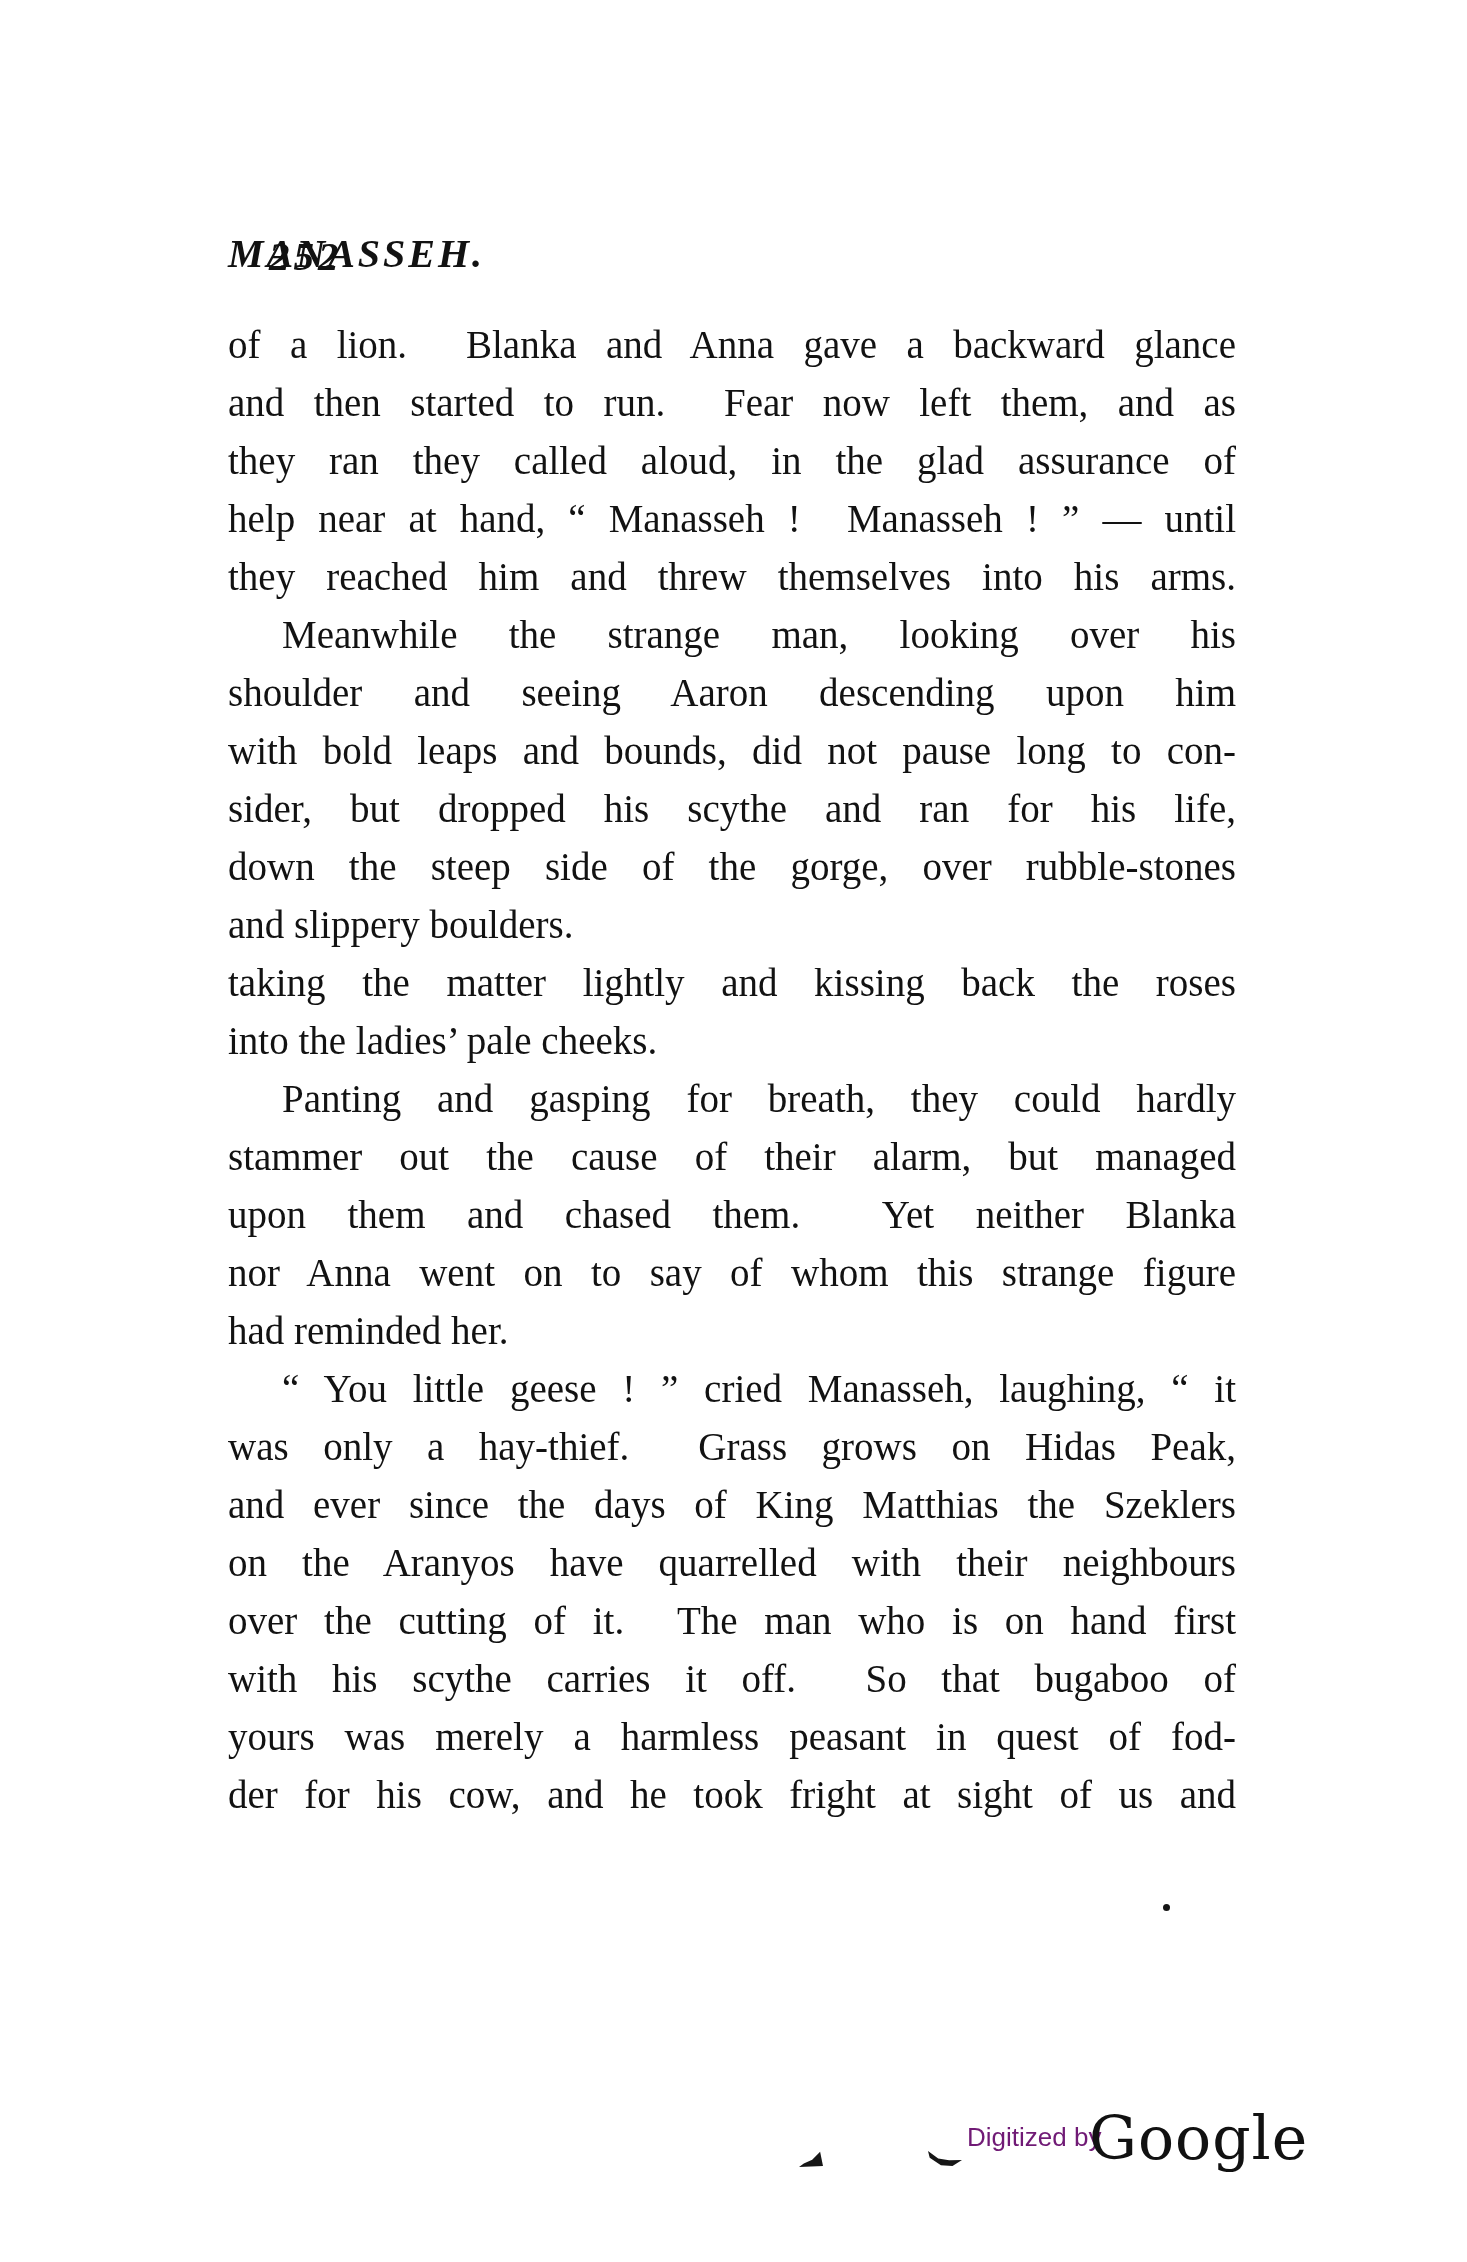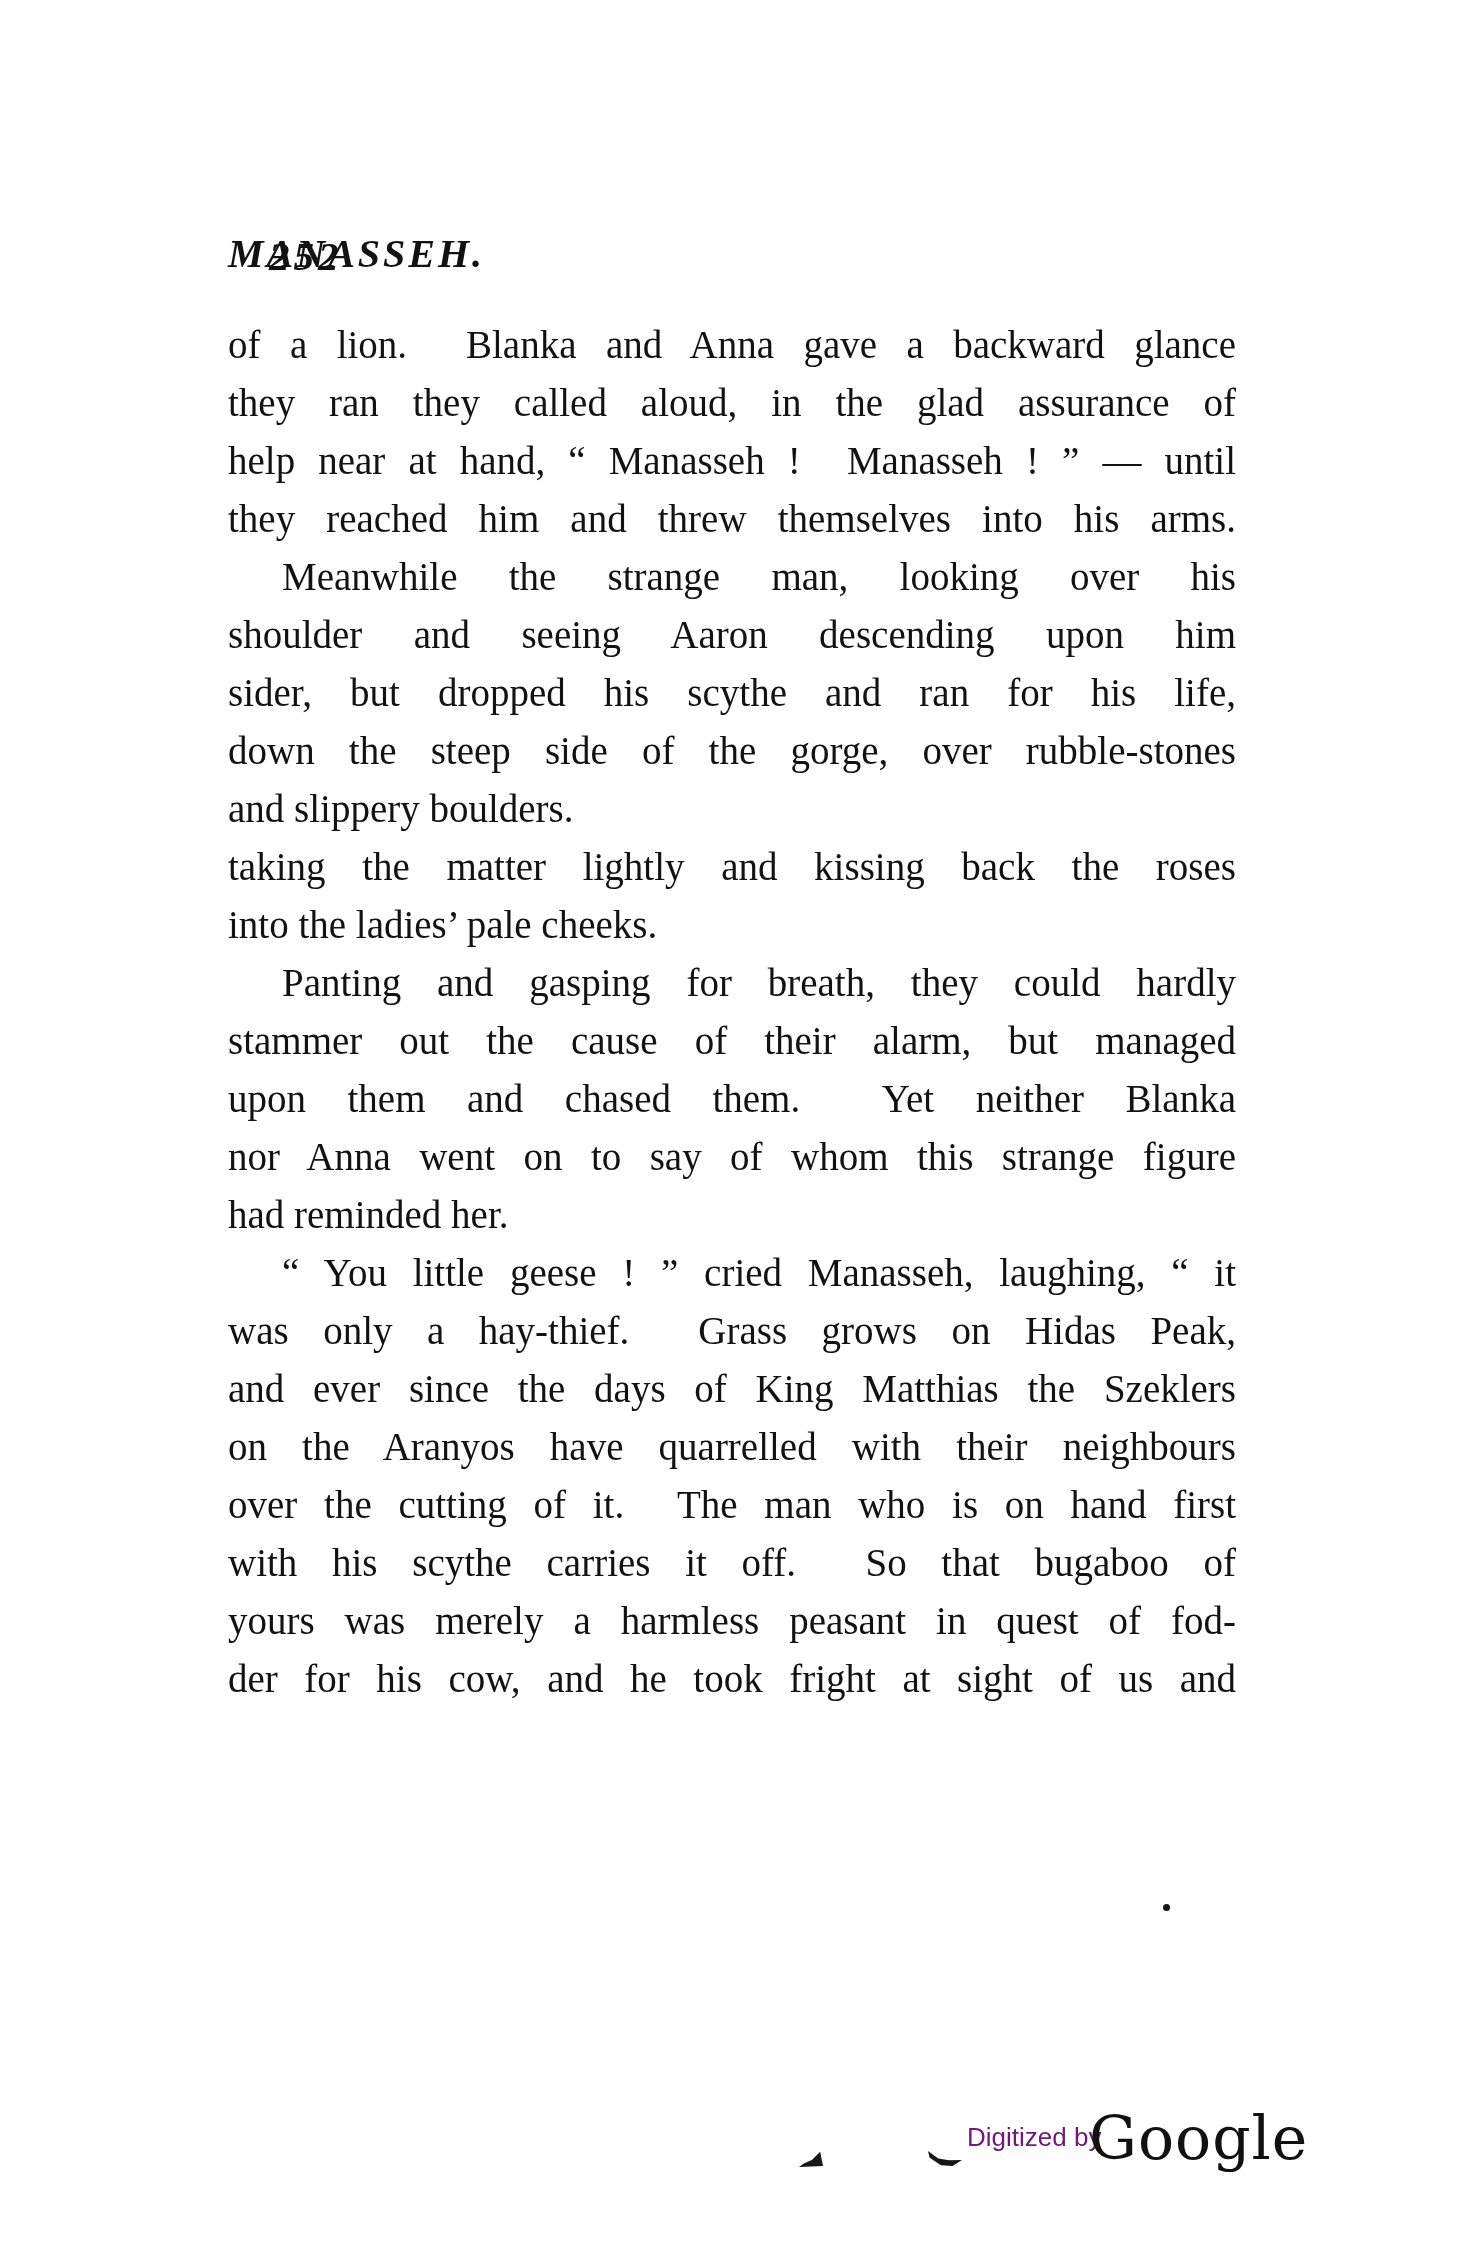--- a/index.html
+++ b/index.html
@@ -121,25 +121,27 @@
 
 <div class="page">
 
   <div class="running-head">
     <span class="page-number">252</span>
     <span class="running-title">MANASSEH.</span>
   </div>
 
   <div class="body-text">
     <div class="line">of a lion.  Blanka and Anna gave a backward glance</div>
+    <div class="line">and then started to run.  Fear now left them, and as</div>
     <div class="line">they ran they called aloud, in the glad assurance of</div>
     <div class="line">help near at hand, “ Manasseh !  Manasseh ! ” — until</div>
     <div class="line">they reached him and threw themselves into his arms.</div>
     <div class="line indent">Meanwhile the strange man, looking over his</div>
     <div class="line">shoulder and seeing Aaron descending upon him</div>
+    <div class="line">with bold leaps and bounds, did not pause long to con-</div>
     <div class="line">sider, but dropped his scythe and ran for his life,</div>
     <div class="line">down the steep side of the gorge, over rubble-stones</div>
     <div class="line noj">and slippery boulders.</div>
     <div class="line">taking the matter lightly and kissing back the roses</div>
     <div class="line noj">into the ladies’ pale cheeks.</div>
     <div class="line indent">Panting and gasping for breath, they could hardly</div>
     <div class="line">stammer out the cause of their alarm, but managed</div>
     <div class="line">upon them and chased them.  Yet neither Blanka</div>
     <div class="line">nor Anna went on to say of whom this strange figure</div>
     <div class="line noj">had reminded her.</div>

